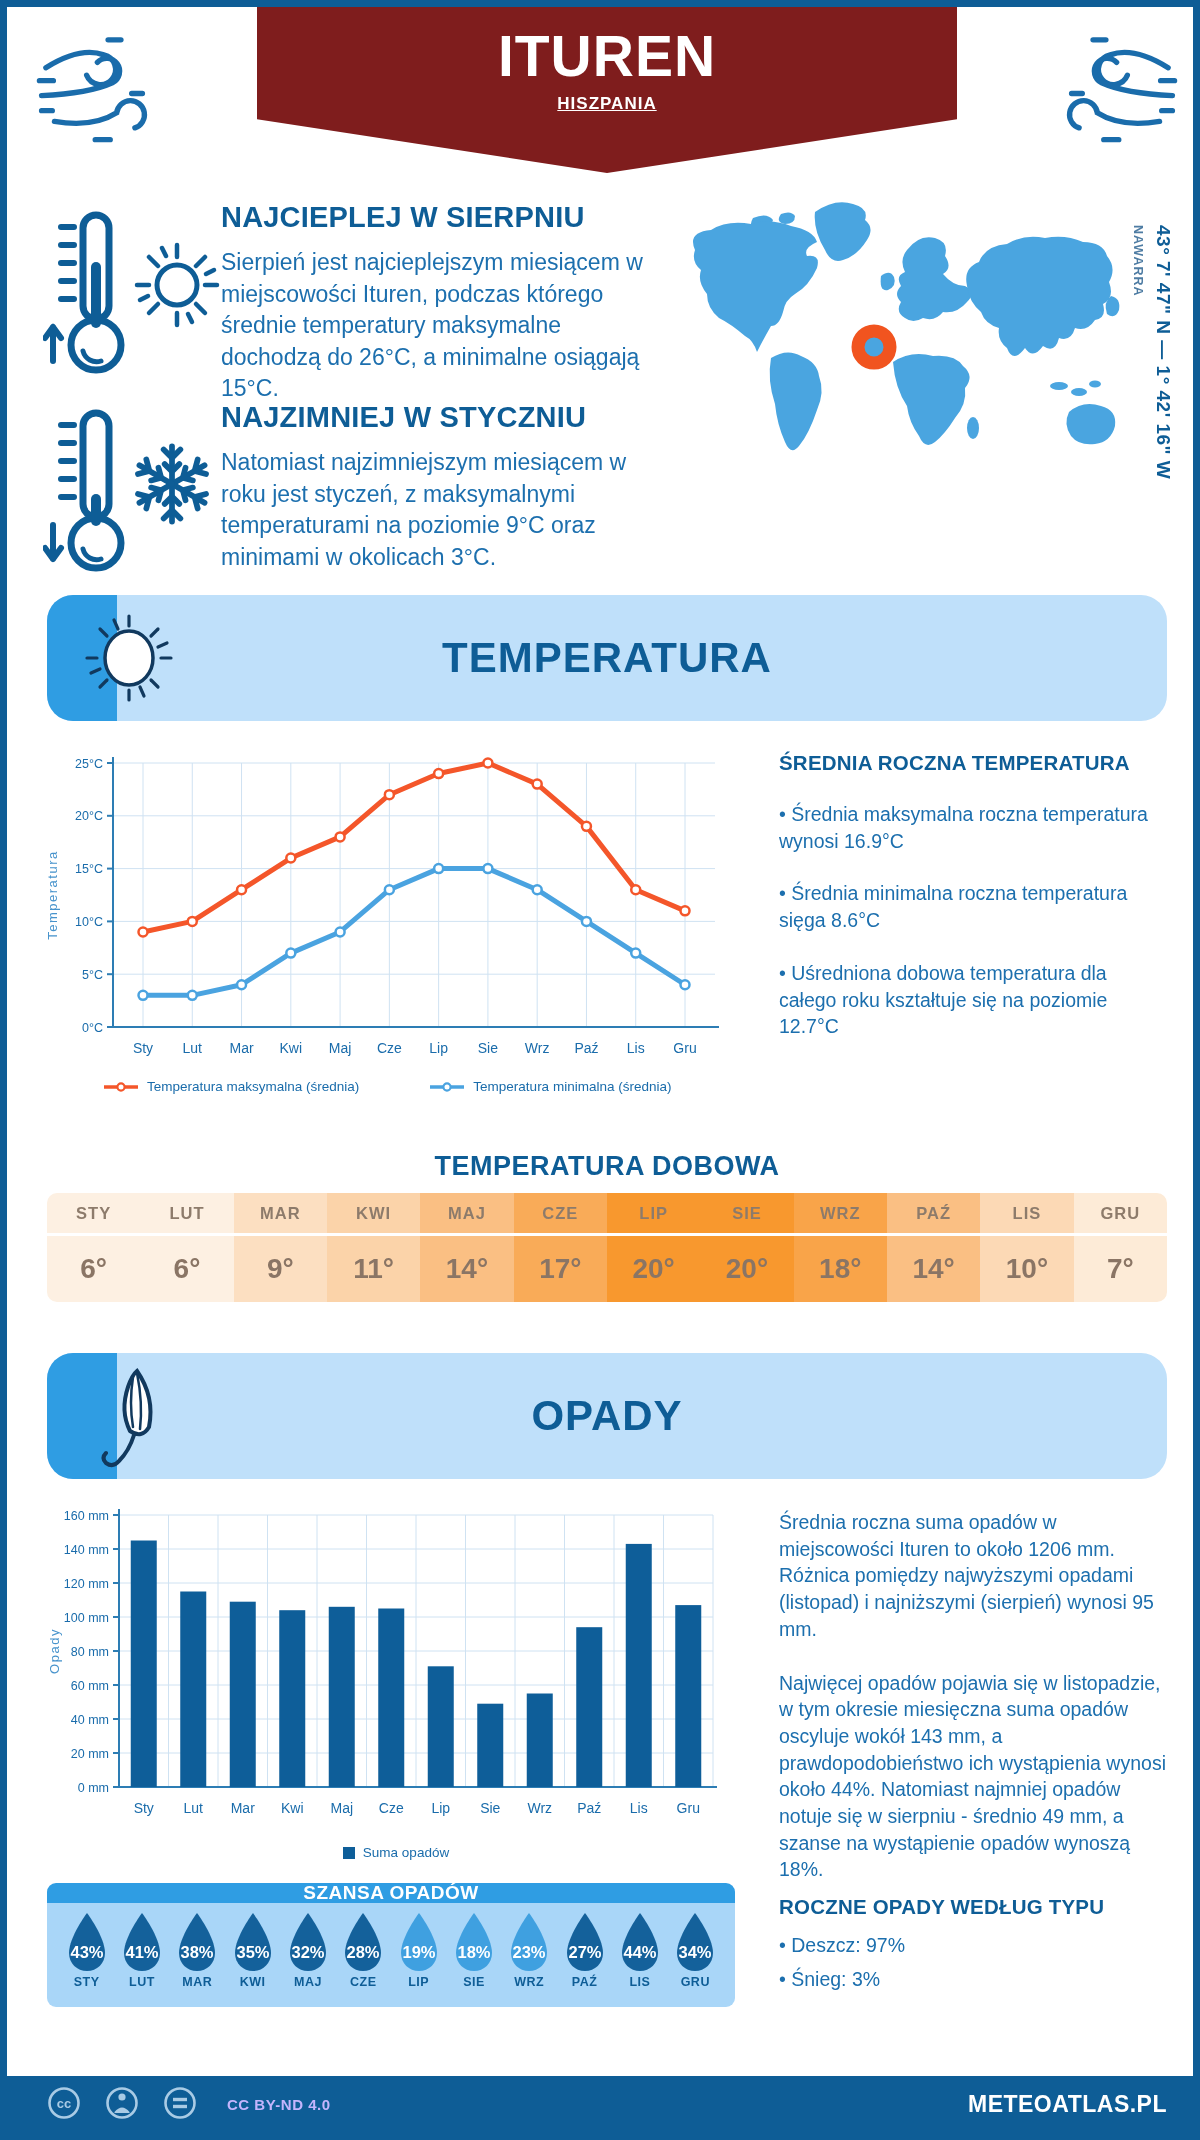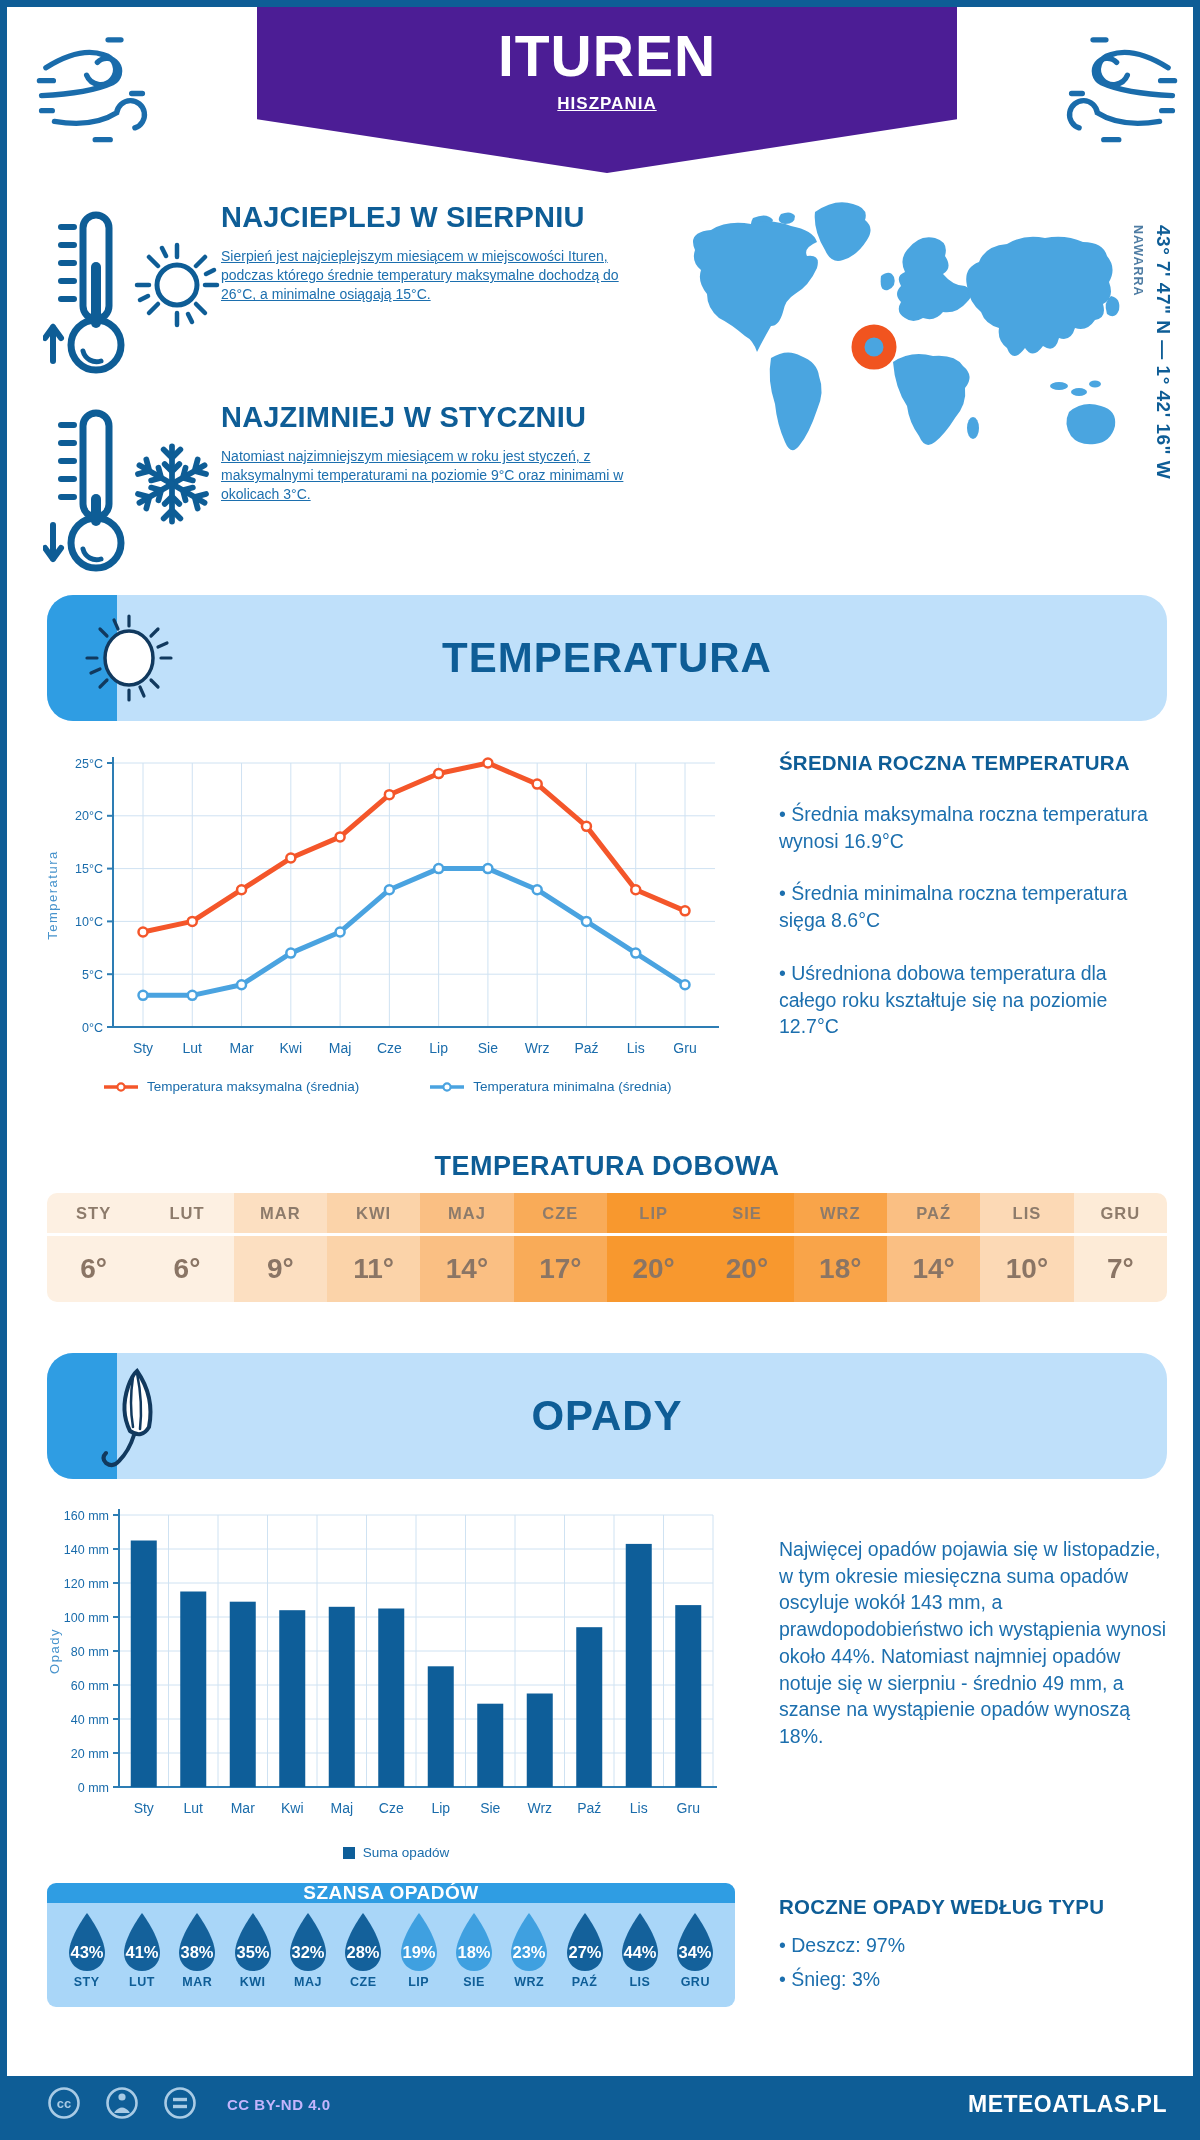--- a/index.html
+++ b/index.html
@@ -2,29 +2,29 @@
 <html><head>
 <meta charset="utf-8">
 <style>
   html,body{margin:0;padding:0;background:#e8e8e8;}
   #page{position:relative;width:1200px;height:2140px;background:#ffffff;
         border:7px solid #0e5d96;box-sizing:border-box;overflow:hidden;
         font-family:"Liberation Sans",sans-serif;}
   .abs{position:absolute;}
 
   
-  .banner{left:250px;top:-2px;width:700px;height:168px;background:#4c1d95;
+  .banner{left:250px;top:-2px;width:700px;height:168px;background:#7f1d1d;
           clip-path:polygon(0 0,100% 0,100% 68%,50% 100%,0 68%);text-align:center;color:#fff;}
   .banner-title{margin-top:20px;font-size:57px;font-weight:800;letter-spacing:1px;line-height:1.1;}
   .banner-sub{margin-top:6px;font-size:17px;font-weight:600;letter-spacing:1px;text-decoration:underline;}
   .windsvg{width:118px;height:118px;}
 
   
   .intro-title{font-size:29px;font-weight:800;color:#0e5d96;letter-spacing:.2px;}
-  .intro-text{font-size:14px;line-height:1.37;color:#1c6fae;text-decoration:underline;}
+  .intro-text{font-size:23px;line-height:1.37;color:#1c6fae;}
 
   
   .vtext{writing-mode:vertical-rl;text-orientation:mixed;}
   #coords-box{left:1124px;top:218px;display:flex;gap:7px;}
   .region-v{font-size:12.5px;letter-spacing:1px;color:#4e7ca3;font-weight:600;}
   .coords-v{font-size:19px;font-weight:800;color:#0e5d96;letter-spacing:.5px;}
 
   
   .sec-banner{width:1120px;height:126px;background:#bfe0fa;border-radius:26px;}
   .sec-accent{position:absolute;left:0;top:0;width:70px;height:126px;background:#2f9de3;
@@ -440,20 +440,21 @@
         <text x="16" y="154" text-anchor="middle" fill="#4793cc" font-size="13" letter-spacing="1.5" transform="rotate(-90 16 154)">Opady</text>
       </svg></div>
   <div class="abs legend-row" id="rain-legend">
       <span class="legend-item">
         <span style="width: 12px; height: 12px; background: rgb(14, 94, 153); display: inline-block;"></span>
         <span>Suma opadów</span>
       </span>
     </div>
 
   <div class="abs" style="left:772px;top:1502px;width:390px;">
+    <p class="col-text" style="margin:0;">Średnia roczna suma opadów w miejscowości Ituren to około 1206 mm. Różnica pomiędzy najwyższymi opadami (listopad) i najniższymi (sierpień) wynosi 95 mm.</p>
     <p class="col-text" style="margin:27px 0 0;">Najwięcej opadów pojawia się w listopadzie, w tym okresie miesięczna suma opadów oscyluje wokół 143 mm, a prawdopodobieństwo ich wystąpienia wynosi około 44%. Natomiast najmniej opadów notuje się w sierpniu - średnio 49 mm, a szanse na wystąpienie opadów wynoszą 18%.</p>
   </div>
   <div class="abs" style="left:772px;top:1888px;width:390px;">
     <div class="col-heading">ROCZNE OPADY WEDŁUG TYPU</div>
     <p class="col-text" style="margin:13px 0 0;">• Deszcz: 97%</p>
     <p class="col-text" style="margin:7px 0 0;">• Śnieg: 3%</p>
   </div>
 
   <div class="abs" id="chance-box">
     <div id="chance-header">SZANSA OPADÓW</div>

